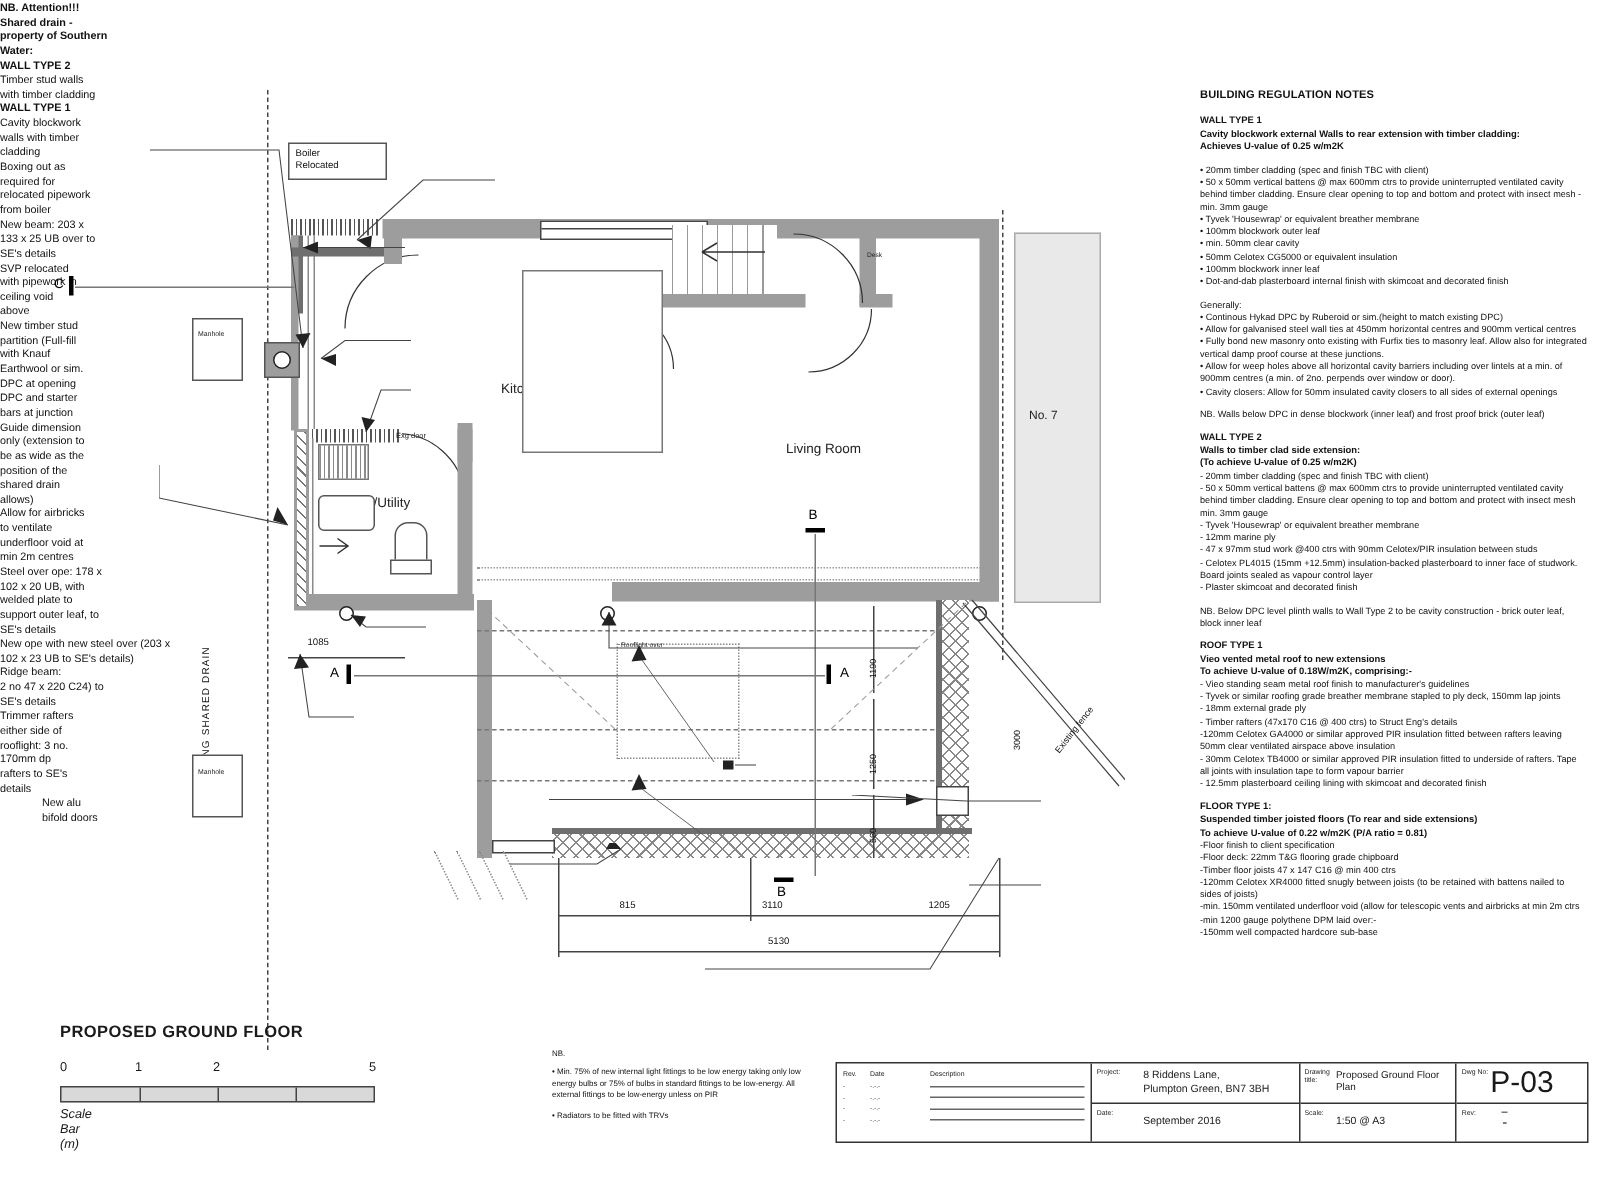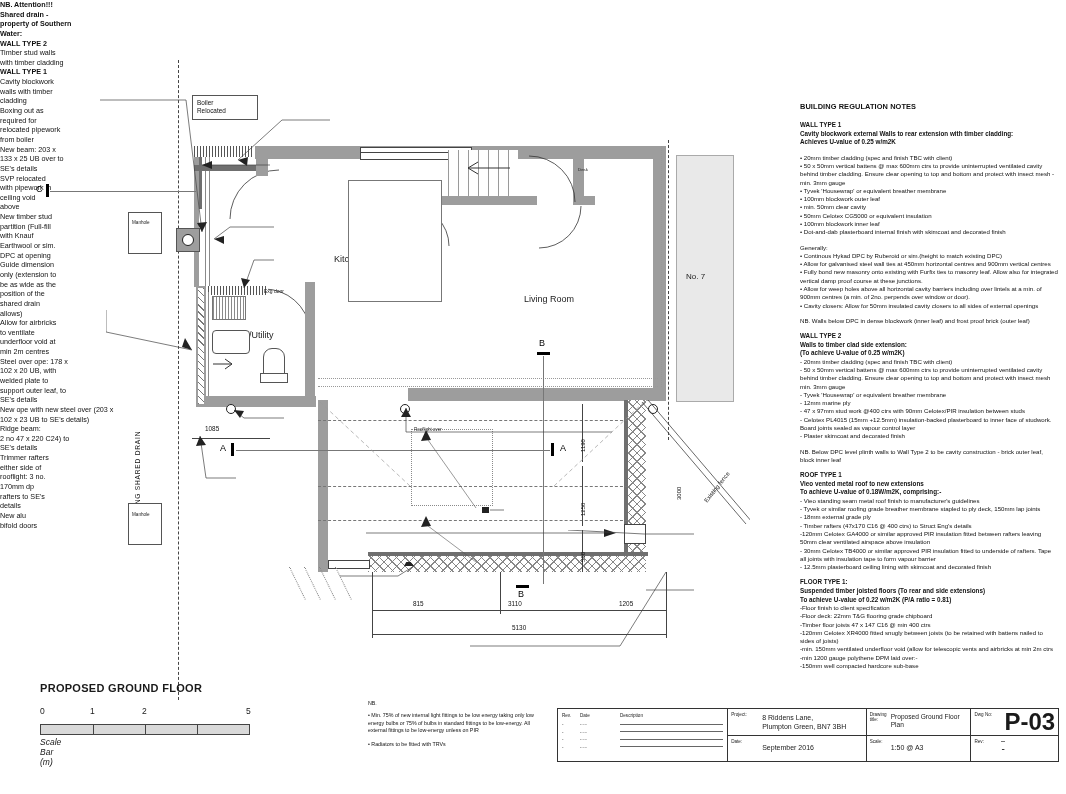--- a/index.html
+++ b/index.html
@@ -7,21 +7,21 @@
        font-family:"Liberation Sans",sans-serif;color:#1a1a1a;}
   .sheet{position:absolute;inset:0;background:#ffffff;}
 
   
   .abs{position:absolute;}
   .note{font-size:7.2px;line-height:1.34;color:#111;}
   .note b,.bold{font-weight:bold;}
 
   
   #spec{position:absolute;left:800px;top:58px;width:258px;
-        font-size:6.1px;line-height:1.36;color:#111;margin-top:44px;}
+        font-size:6.1px;line-height:1.36;color:#111;}
   #spec h1{font-size:7.4px;font-weight:bold;margin:0 0 9px 0;letter-spacing:.1px;}
   #spec .head{font-weight:bold;font-size:6.3px;margin:0;}
   #spec .blk{margin:0 0 7px 0;}
   #spec p{margin:0;}
   #spec .gap{height:7px;}
 
   
   #plan{position:absolute;left:0;top:0;width:800px;height:700px;}
   .wall{position:absolute;background:#9d9d9d;}
   .wallk{position:absolute;background:#6f6f6f;}
@@ -69,21 +69,21 @@
   .revrow span:nth-child(1){width:18px;}
   .revrow span:nth-child(2){width:40px;}
   .revrow span:nth-child(3){flex:1;border-bottom:1px solid #666;height:1px;}
   .stack{display:flex;flex-direction:column;}
   .half{flex:1;border-bottom:1px solid #333;position:relative;}
   .half:last-child{border-bottom:none;}
   .projcol{width:152px;}
   .dwgcol{width:115px;}
   .numcol{width:95px;}
   .fval{position:absolute;left:30px;top:50%;transform:translateY(-50%);font-size:7px;line-height:1.3;white-space:pre-line;}
-  .fval.big{font-size:24px;left:33px;font-weight:bold;}
+  .fval.big{font-size:20px;left:22px;font-weight:normal;}
   .fval.dash{font-size:10px;left:30px;}
   .fval.nudge{left:34px;}
 
   
   .hatchA{background:repeating-linear-gradient(90deg,#555 0 1px,#fff 1px 3px);}
   .hatchD{background:repeating-linear-gradient(45deg,#777 0 1px,#fff 1px 5px);}
   .hatchX{background:
      repeating-linear-gradient(45deg,#888 0 1px,transparent 1px 6px),
      repeating-linear-gradient(-45deg,#888 0 1px,transparent 1px 6px),#fff;}
   .ltgrey{background:#e9e9e9;}
@@ -320,20 +320,22 @@
       </svg>
 
     <div class="rlabel sm" style="left:264px;top:288px;font-size:5px;">Exg door</div>
 
     <div class="note" style="left:284px;top:415px;white-space:pre-line;">DPC at opening</div>
     <svg class="abs" style="left:228px;top:408px;" width="58" height="14" viewBox="0 0 58 14">
         <path d="M56 10 H16 L6 2" stroke="#444" fill="none" stroke-width="0.7"></path>
         <path d="M6 2 l10 1 l-4 7 z" fill="#222"></path>
       </svg>
 
+    <div class="note" style="left:284px;top:430px;white-space:pre-line;">DPC and starter
+bars at junction</div>
     <svg class="abs" style="left:398px;top:406px;" width="216" height="30" viewBox="0 0 216 30">
         <path d="M8 2 L8 26 L214 26" stroke="#444" fill="none" stroke-width="0.7"></path>
         <path d="M8 2 l5 9 l-10 0 z" fill="#222"></path>
       </svg>
 
     <div class="note" style="left:230px;top:465px;width:86px;white-space:pre-line;">Guide dimension
 only (extension to
 be as wide as the
 position of the
 shared drain
@@ -376,21 +378,21 @@
 either side of
 rooflight: 3 no.
 170mm dp
 rafters to SE's
 details</div>
     <svg class="abs" style="left:560px;top:530px;" width="136" height="66" viewBox="0 0 136 66">
         <path d="M134 4 H84 L8 0" stroke="#444" fill="none" stroke-width="0.7"></path>
         <path d="M134 60 H86" stroke="#444" fill="none" stroke-width="0.7"></path>
       </svg>
 
-    <div class="note" style="left:608px;top:575px;width:60px;white-space:pre-line;">New alu
+    <div class="note" style="left:608px;top:575px;width:60px;white-space:pre-line;padding-left:28px;">New alu
 bifold doors</div>
 
     <svg class="abs" style="left:318px;top:400px;" width="330" height="175" viewBox="0 0 330 175">
         <path d="M2 2 L92 86 M326 2 L236 86" stroke="#9a9a9a" fill="none" stroke-width="0.7" stroke-dasharray="4 3"></path>
       </svg>
 
     <svg class="abs" style="left:420px;top:424px;" width="60" height="140" viewBox="0 0 60 140">
         <path d="M6 6 l5 10 l-10 1 z" fill="#222"></path>
         <path d="M6 92 l5 10 l-10 1 z" fill="#222"></path>
         <path d="M8 16 L56 84 M8 102 L56 138" stroke="#555" fill="none" stroke-width="0.6"></path>

